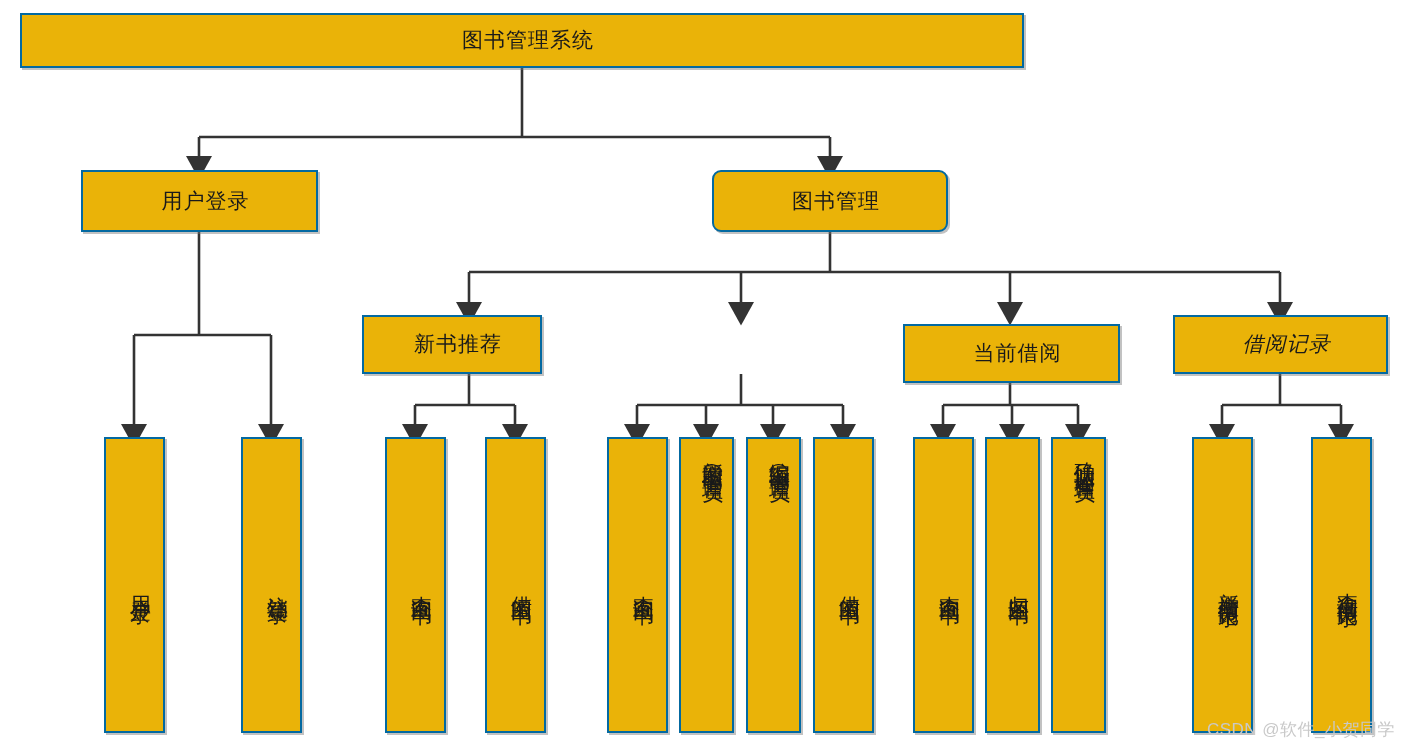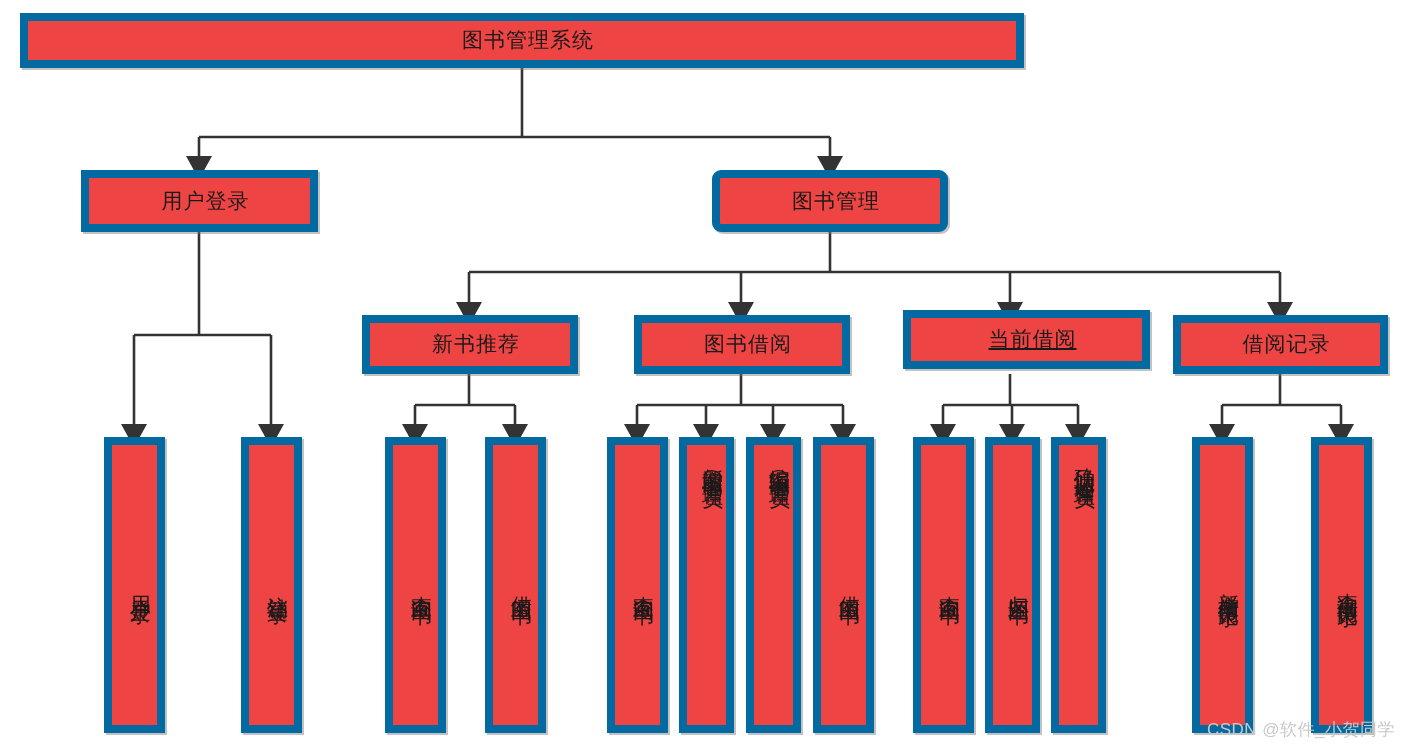--- a/index.html
+++ b/index.html
@@ -16,22 +16,22 @@
   }
   #edges{
     position:absolute;
     left:0; top:0;
     width:1405px; height:747px;
     pointer-events:none;
   }
   .node{
     position:absolute;
     box-sizing:border-box;
-    background:#ef4444;
-    border:8px solid #0369a1;
+    background:#eab308;
+    border:2px solid #0369a1;
     box-shadow:2px 2px 0 rgba(120,120,120,0.45);
     display:flex;
     align-items:center;
     justify-content:center;
     z-index:2;
     padding-left:12px;
   }
   .node-label{
     font-size:21px;
     line-height:1.25;
@@ -129,30 +129,27 @@
     <span class="node-label">图书管理系统</span>
   </div>
 
   <div class="node" id="n-l1-0" style="left: 81px; top: 170px; width: 237px; height: 62px;">
     <span class="node-label">用户登录</span>
   </div>
   <div class="node" id="n-l1-1" style="left: 712px; top: 170px; width: 236px; height: 62px; border-radius: 9px;">
     <span class="node-label">图书管理</span>
   </div>
 
-  <div class="node" id="n-l2-0" style="left: 362px; top: 315px; width: 216px; height: 59px;">
+  <div class="node" id="n-l2-0" style="left: 362px; top: 315px; width: 180px; height: 59px;">
     <span class="node-label">新书推荐</span>
   </div>
-  <div class="node" id="n-l2-1" style="left: 634px; top: 315px; width: 216px; height: 59px;">
-    <span class="node-label">图书借阅</span>
-  </div>
-  <div class="node" id="n-l2-2" style="left: 903px; top: 310px; width: 247px; height: 59px; text-decoration: underline;">
+  <div class="node" id="n-l2-2" style="left: 903px; top: 324px; width: 217px; height: 59px;">
     <span class="node-label">当前借阅</span>
   </div>
-  <div class="node" id="n-l2-3" style="left: 1173px; top: 315px; width: 215px; height: 59px;">
+  <div class="node" id="n-l2-3" style="left: 1173px; top: 315px; width: 215px; height: 59px; font-style: italic;">
     <span class="node-label">借阅记录</span>
   </div>
 
   <div class="node vert centered" id="n-lf-0" style="left: 104px; top: 437px; width: 61px; height: 296px;">
     <span class="node-label">用户登录</span>
   </div>
   <div class="node vert centered" id="n-lf-1" style="left: 241px; top: 437px; width: 61px; height: 296px;">
     <span class="node-label">注销登录</span>
   </div>
   <div class="node vert centered" id="n-lf-2" style="left: 385px; top: 437px; width: 61px; height: 296px;">

